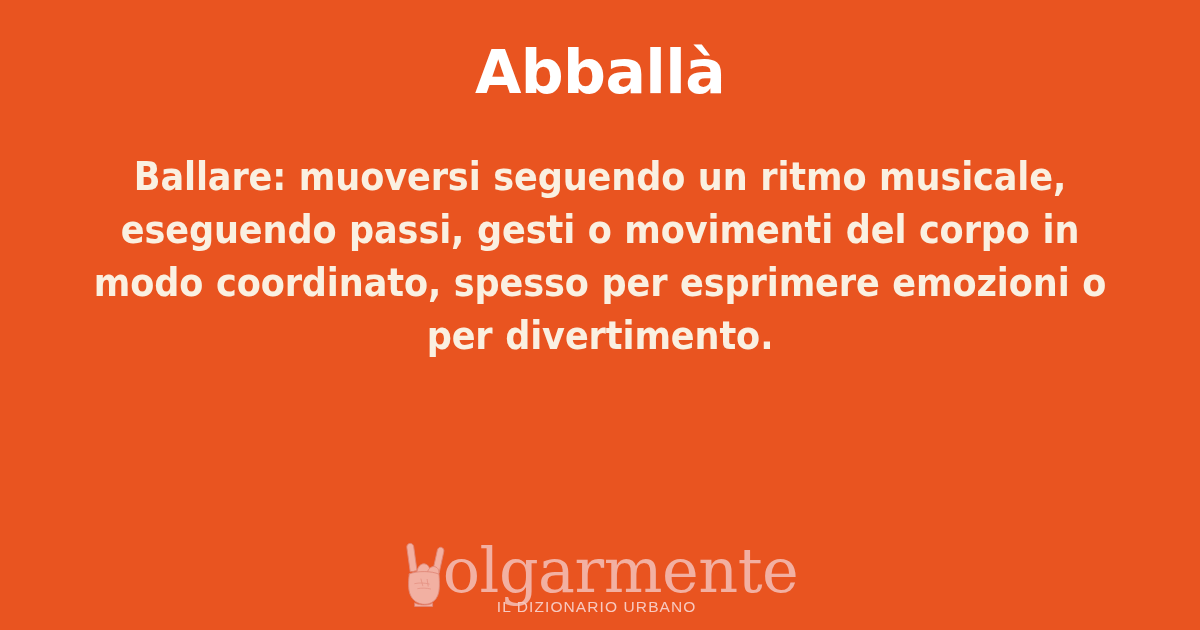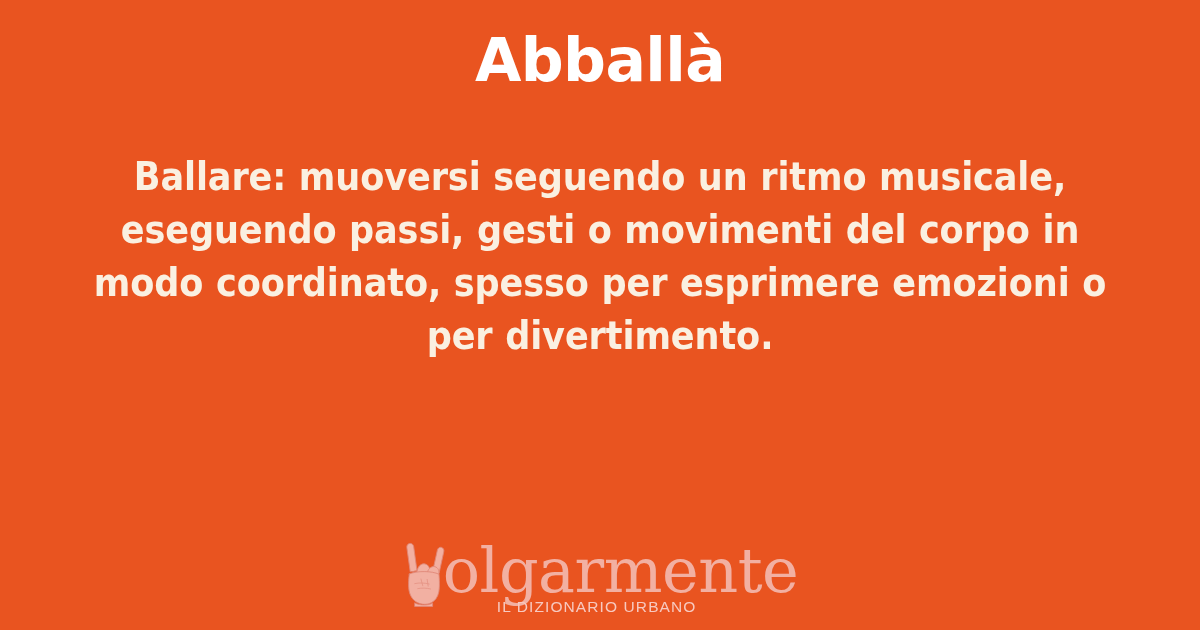--- a/index.html
+++ b/index.html
@@ -28,21 +28,21 @@
   #title-block {
     position: absolute;
     top: 28px;
     left: 0;
     width: 1200px;
     text-align: center;
   }
 
   #page-title {
     display: block;
-    margin: 0;
+    margin: 12px;
     font-family: "DejaVu Sans", "Liberation Sans", sans-serif;
     font-size: 60px;
     font-weight: 700;
     line-height: 1.08;
     color: #ffffff;
     letter-spacing: -0.6px;
     -webkit-font-smoothing: antialiased;
   }
 
   

